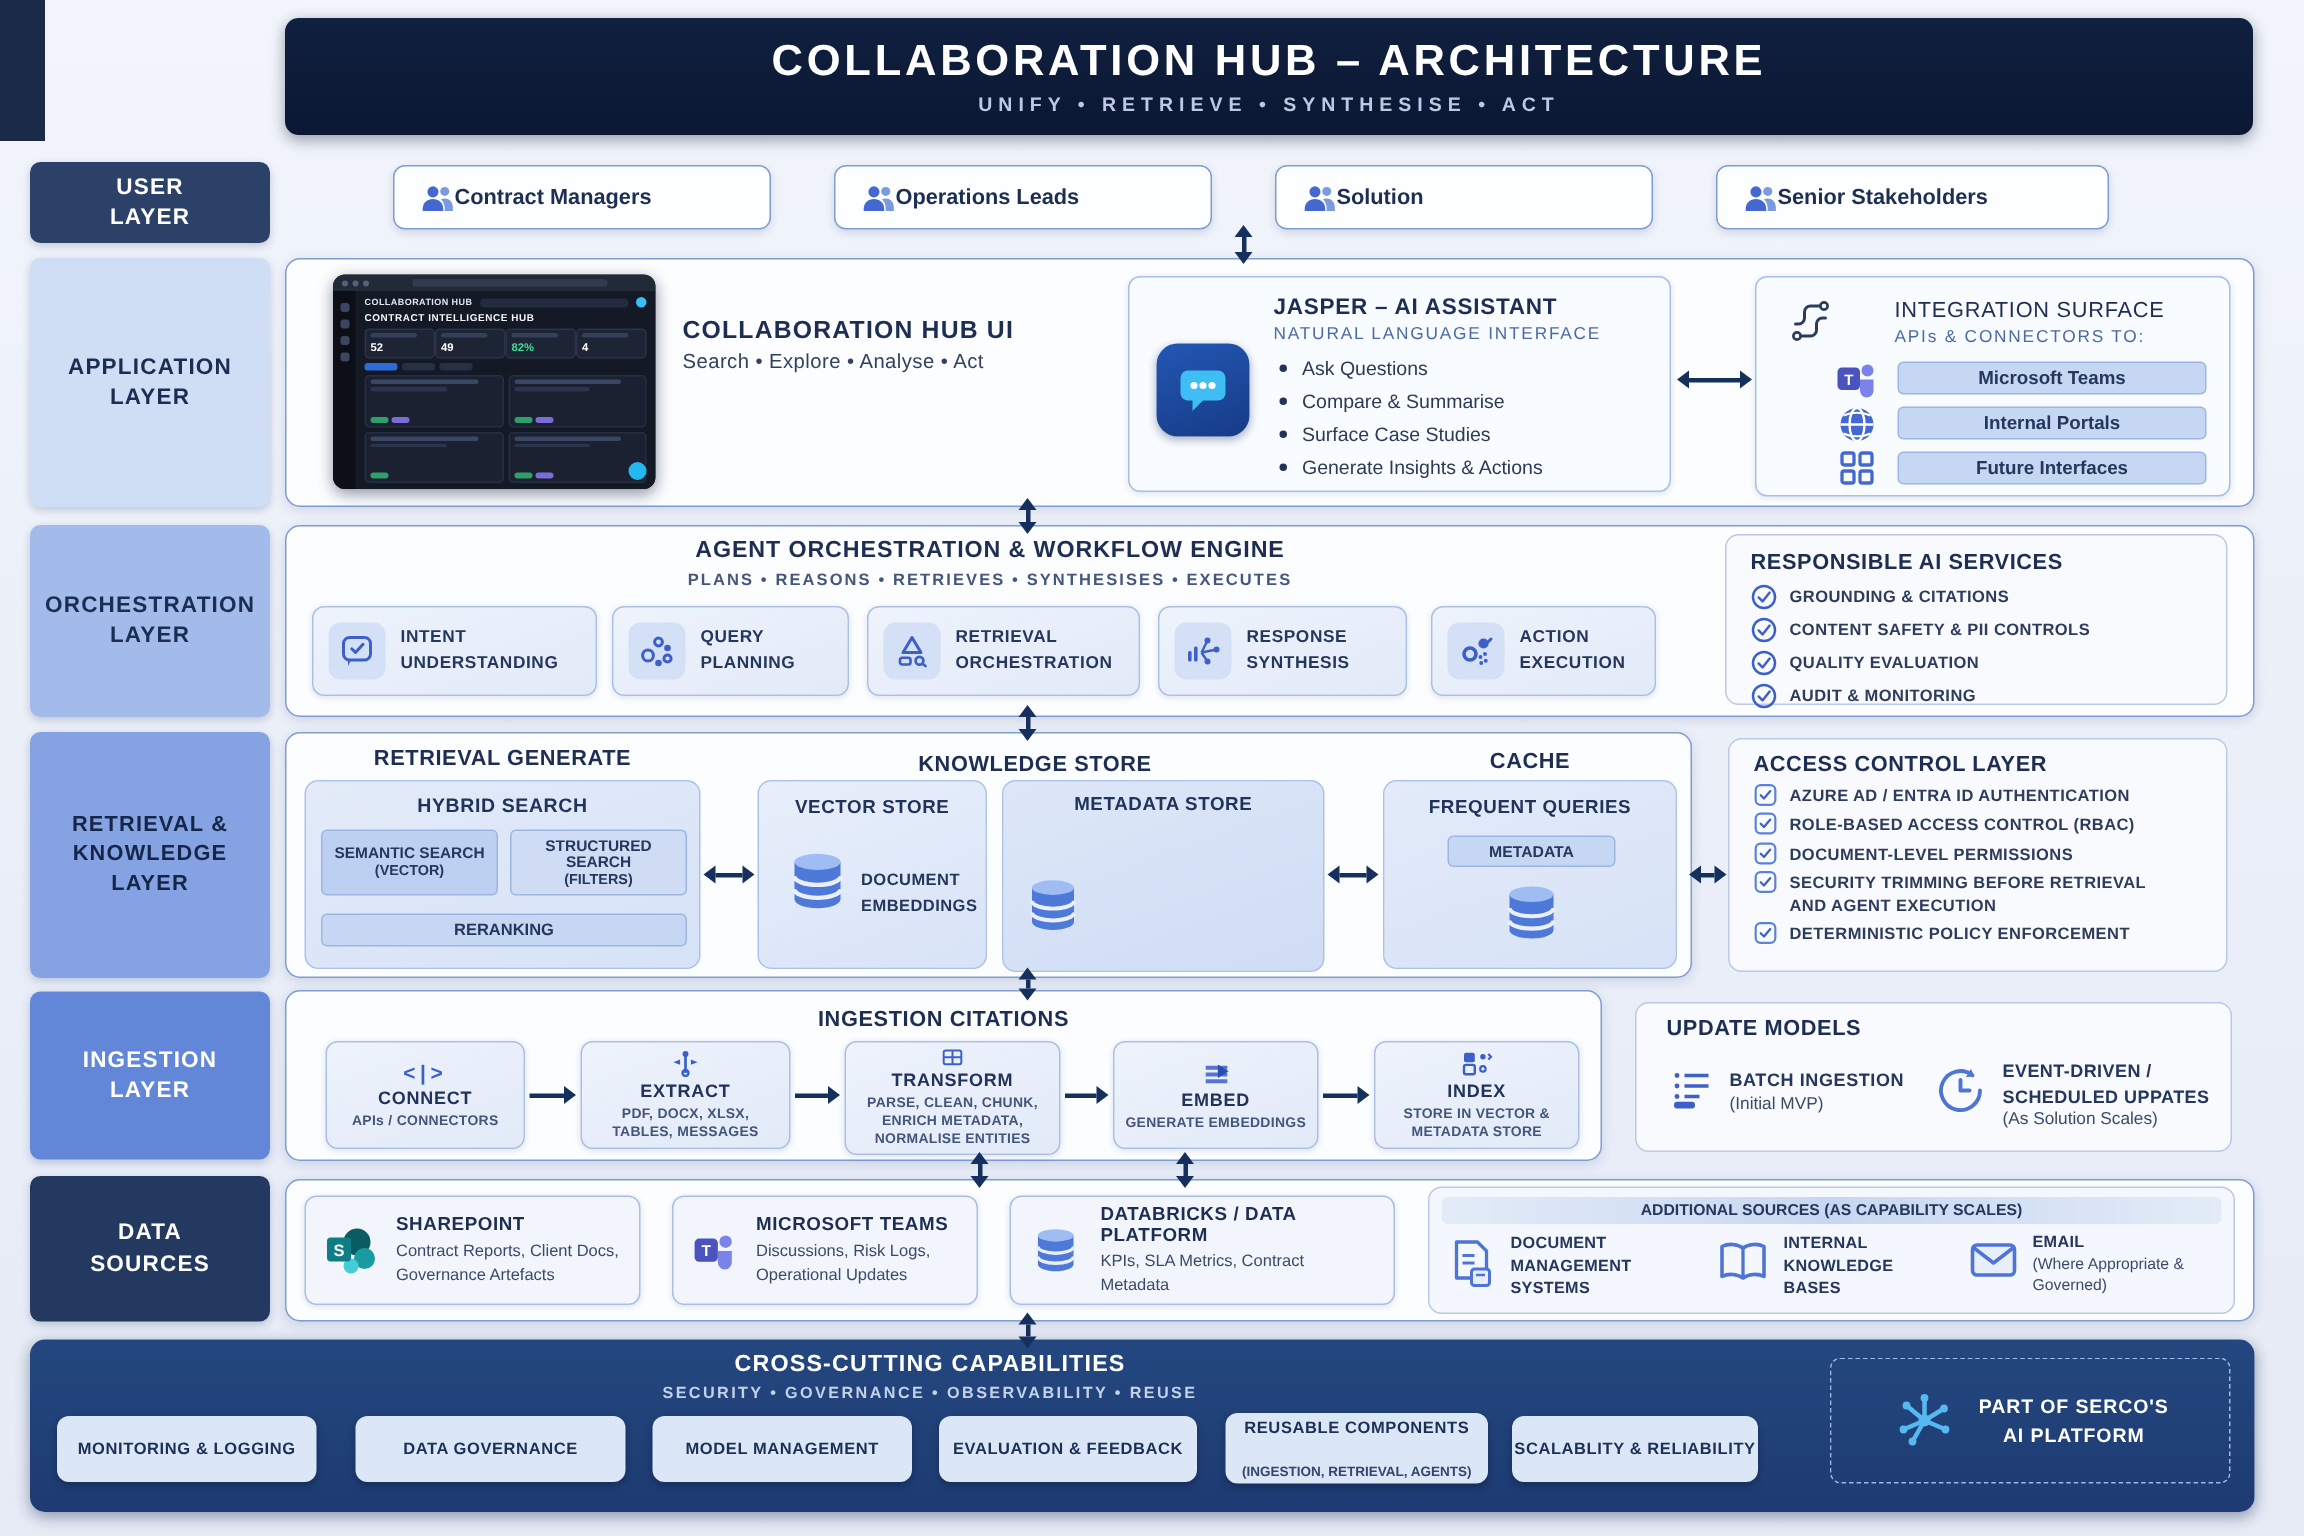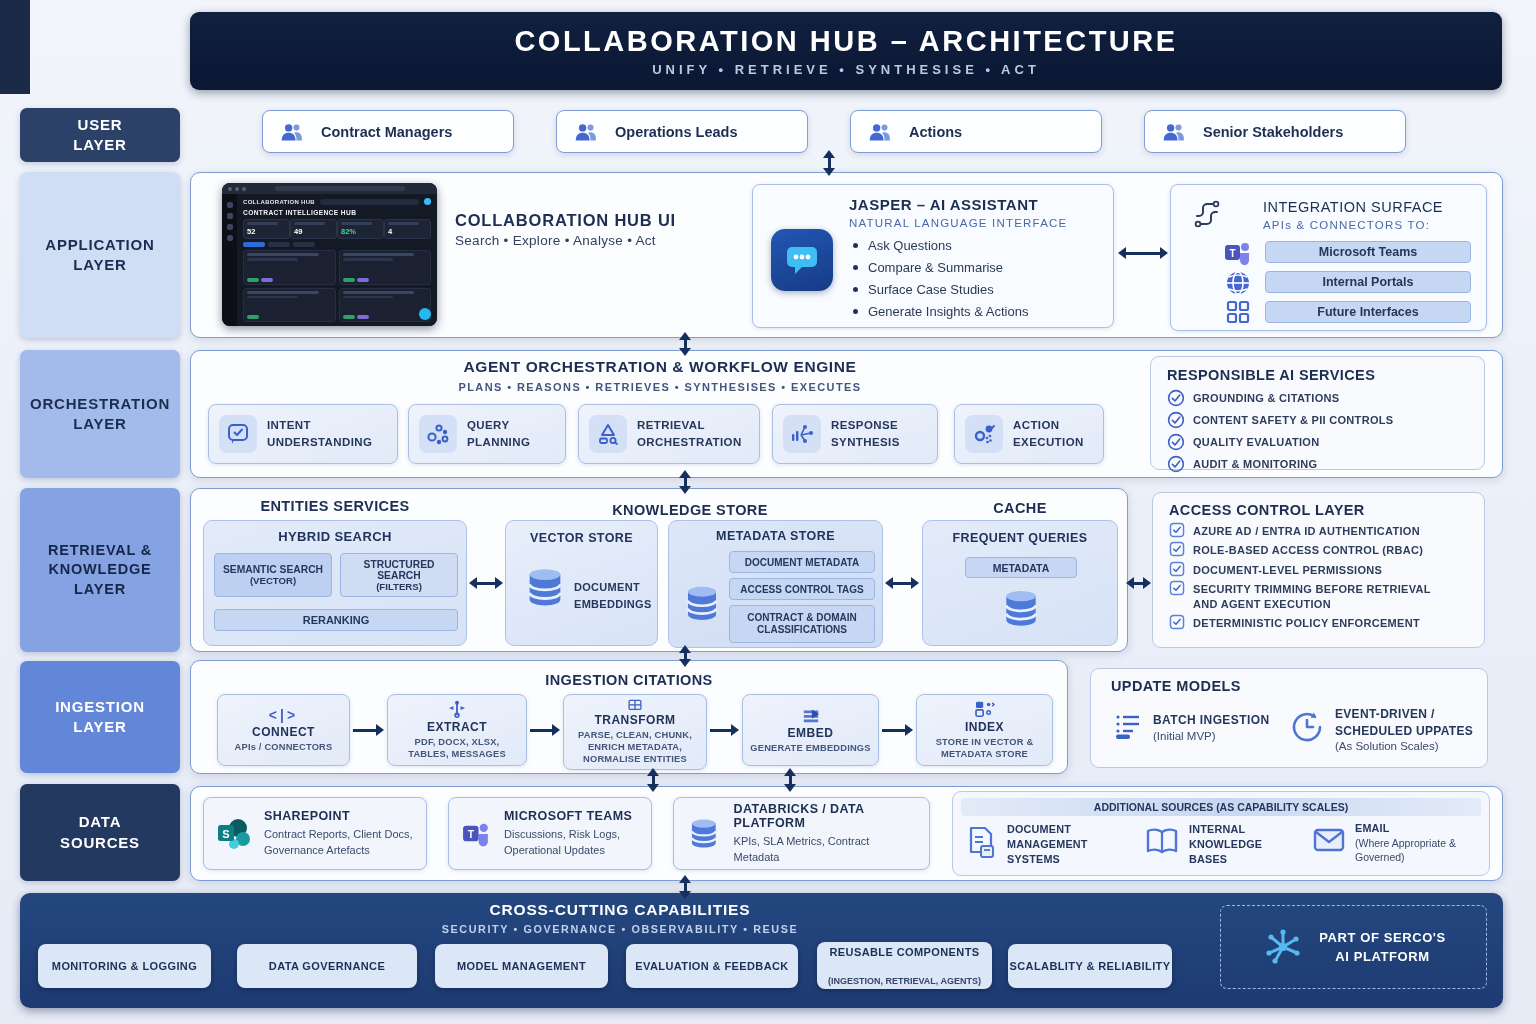--- a/index.html
+++ b/index.html
@@ -7,21 +7,21 @@
   .abs{position:absolute;box-sizing:border-box;}
   .card{background:#fbfdff;border:1.6px solid #7f9dd2;border-radius:10px;box-shadow:0 2px 8px rgba(25,45,95,.14);}
   .subcard{background:linear-gradient(160deg,#eef3fc,#e2eaf8);border:1.2px solid #a9bfe4;border-radius:8px;box-shadow:0 1px 4px rgba(25,45,95,.12);}
   .panel{background:linear-gradient(160deg,#e3ebf9,#d6e2f6);border:1.2px solid #aec2e8;border-radius:9px;}
   .pill{background:#c6d7f3;border:1px solid #9cb6e3;border-radius:4px;color:#25375c;font-weight:bold;display:flex;align-items:center;justify-content:center;text-align:center;}
   .t-lg{font-size:14.5px;font-weight:bold;color:#1d2e52;letter-spacing:.4px;}
   .t-md{font-size:12.5px;font-weight:bold;color:#22335a;letter-spacing:.4px;}
   .eyebrow{font-size:11.5px;color:#4a6aa5;letter-spacing:1.2px;}
   .layerlabel{border-radius:7px;display:flex;align-items:center;justify-content:center;text-align:center;font-weight:bold;letter-spacing:.8px;box-shadow:0 2px 6px rgba(25,45,95,.22);}
   .layerlabel span{display:block;line-height:1.35;}
-  .chip{background:#fdfeff;border:1.4px solid #7f9dd2;border-radius:8px;display:flex;align-items:center;gap:18px;padding:0 14px;box-shadow:0 2px 6px rgba(25,45,95,.15);}
+  .chip{background:#fdfeff;border:1.4px solid #7f9dd2;border-radius:8px;display:flex;align-items:center;gap:0;padding:0 14px;box-shadow:0 2px 6px rgba(25,45,95,.15);}
   .chip .lbl{font-size:14.5px;font-weight:600;color:#1d2e52;}
   .checkrow{display:flex;gap:8px;align-items:flex-start;font-size:11px;font-weight:bold;color:#2e3c5c;letter-spacing:.3px;line-height:1.35;}
   .checkrow svg{flex:0 0 auto;margin-top:-2px;}
   
   .varrow{position:absolute;width:14px;display:flex;flex-direction:column;align-items:center;}
   .harrow{position:absolute;height:14px;display:flex;align-items:center;}
   .tri-up{width:0;height:0;border-left:6px solid transparent;border-right:6px solid transparent;border-bottom:8px solid #16305e;}
   .tri-down{width:0;height:0;border-left:6px solid transparent;border-right:6px solid transparent;border-top:8px solid #16305e;}
   .tri-left{width:0;height:0;border-top:6px solid transparent;border-bottom:6px solid transparent;border-right:8px solid #16305e;}
   .tri-right{width:0;height:0;border-top:6px solid transparent;border-bottom:6px solid transparent;border-left:8px solid #16305e;}
@@ -139,21 +139,21 @@
   <div class="abs chip" style="left:556px;top:110px;width:252px;height:43px;">
     <svg width="26" height="26" viewBox="0 0 38 30">
         <use href="#sym-people"></use>
       </svg>
     <span class="lbl">Operations Leads</span>
   </div>
   <div class="abs chip" style="left:850px;top:110px;width:252px;height:43px;">
     <svg width="26" height="26" viewBox="0 0 38 30">
         <use href="#sym-people"></use>
       </svg>
-    <span class="lbl">Actions</span>
+    <span class="lbl">Solution</span>
   </div>
   <div class="abs chip" style="left:1144px;top:110px;width:262px;height:43px;">
     <svg width="26" height="26" viewBox="0 0 38 30">
         <use href="#sym-people"></use>
       </svg>
     <span class="lbl">Senior Stakeholders</span>
   </div>
 
   <section class="abs card" style="left:190px;top:172px;width:1313px;height:166px;"></section>
 
@@ -401,21 +401,21 @@
       <div class="checkrow">
           <svg width="18" height="18" viewBox="0 0 22 22">
             <use href="#sym-checkcircle"></use>
           </svg>
           <span>AUDIT &amp; MONITORING</span>
         </div>
     </div>
   </div>
 
   <section class="abs card" style="left:190px;top:488px;width:938px;height:164px;"></section>
-  <div class="abs t-lg" style="left:235px;top:498px;width:200px;text-align:center;">ENTITIES SERVICES</div>
+  <div class="abs t-lg" style="left:235px;top:498px;width:200px;text-align:center;">RETRIEVAL GENERATE</div>
   <div class="abs t-lg" style="left:560px;top:502px;width:260px;text-align:center;">KNOWLEDGE STORE</div>
   <div class="abs t-lg" style="left:950px;top:500px;width:140px;text-align:center;">CACHE</div>
 
   <div class="abs panel" style="left:203px;top:520px;width:264px;height:126px;">
     <div class="abs t-md" style="left:0;top:8px;width:100%;text-align:center;font-size:13px;">HYBRID SEARCH</div>
     <div class="abs pill" style="left:10px;top:32px;width:118px;height:44px;flex-direction:column;background:#bdd0f1;">
       <span style="font-size:10.3px;">SEMANTIC SEARCH</span>
       <span style="font-size:9.6px;font-weight:600;">(VECTOR)</span>
     </div>
     <div class="abs pill" style="left:136px;top:32px;width:118px;height:44px;flex-direction:column;background:#cfdcf4;">
@@ -433,31 +433,20 @@
         <use href="#sym-db"></use>
       </svg>
     <div class="abs" style="left:68px;top:58px;width:78px;font-size:11px;font-weight:bold;color:#25375c;line-height:1.5;letter-spacing:.3px;">DOCUMENT EMBEDDINGS</div>
   </div>
 
   <div class="abs panel" style="left:668px;top:520px;width:215px;height:128px;background:linear-gradient(160deg,#dde7f8,#cfdcf4);">
     <div class="abs t-md" style="left:0;top:8px;width:100%;text-align:center;">METADATA STORE</div>
     <svg class="abs" style="left:12px;top:62px;" width="42" height="42" viewBox="0 0 48 48">
         <use href="#sym-db"></use>
       </svg>
-    <div class="abs" style="left:60px;top:30px;width:146px;display:flex;flex-direction:column;gap:5px;">
-      <div class="pill" style="height:20px;font-size:10px;">
-          <span>DOCUMENT METADATA</span>
-        </div>
-      <div class="pill" style="height:20px;font-size:10px;">
-          <span>ACCESS CONTROL TAGS</span>
-        </div>
-      <div class="pill" style="height:36px;font-size:10px;line-height:1.25;padding:0 6px;">
-          <span>CONTRACT &amp; DOMAIN CLASSIFICATIONS</span>
-        </div>
-    </div>
   </div>
 
   <div class="abs panel" style="left:922px;top:520px;width:196px;height:126px;">
     <div class="abs t-md" style="left:0;top:10px;width:100%;text-align:center;">FREQUENT QUERIES</div>
     <div class="abs pill" style="left:42px;top:36px;width:112px;height:21px;font-size:10.5px;">
         <span>METADATA</span>
       </div>
     <svg class="abs" style="left:76px;top:66px;" width="44" height="44" viewBox="0 0 48 48">
         <use href="#sym-db"></use>
       </svg>

